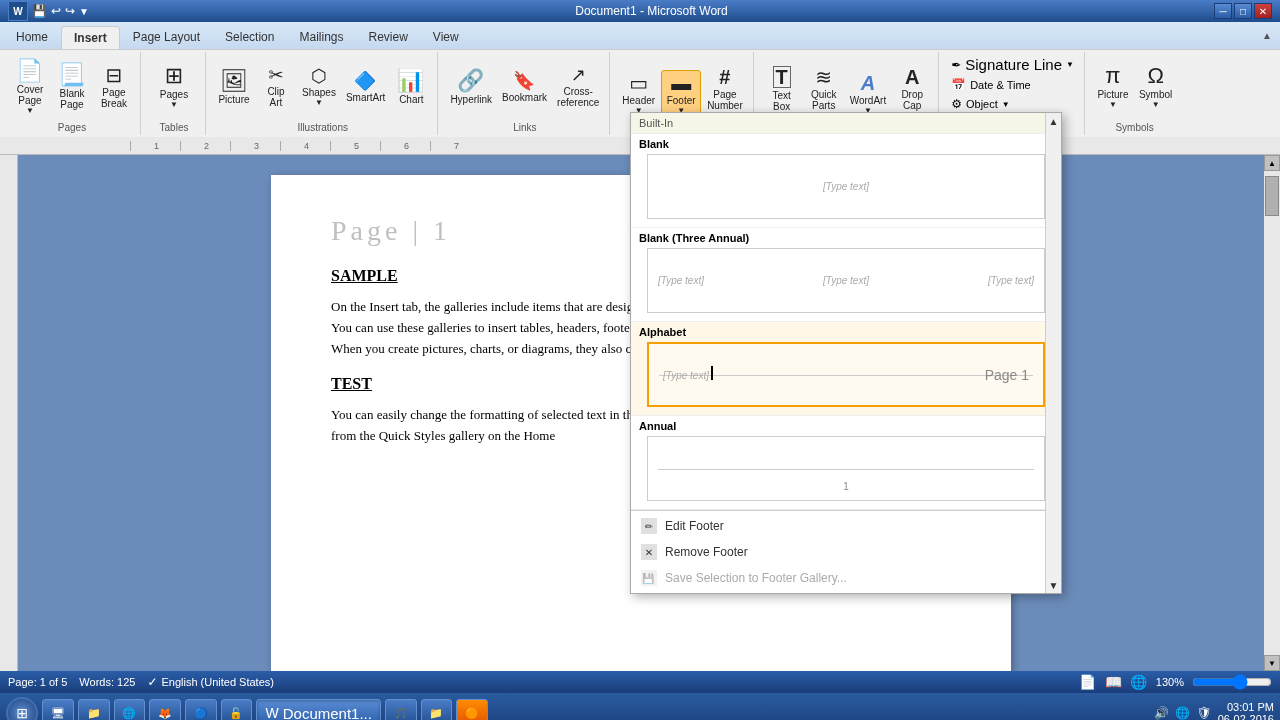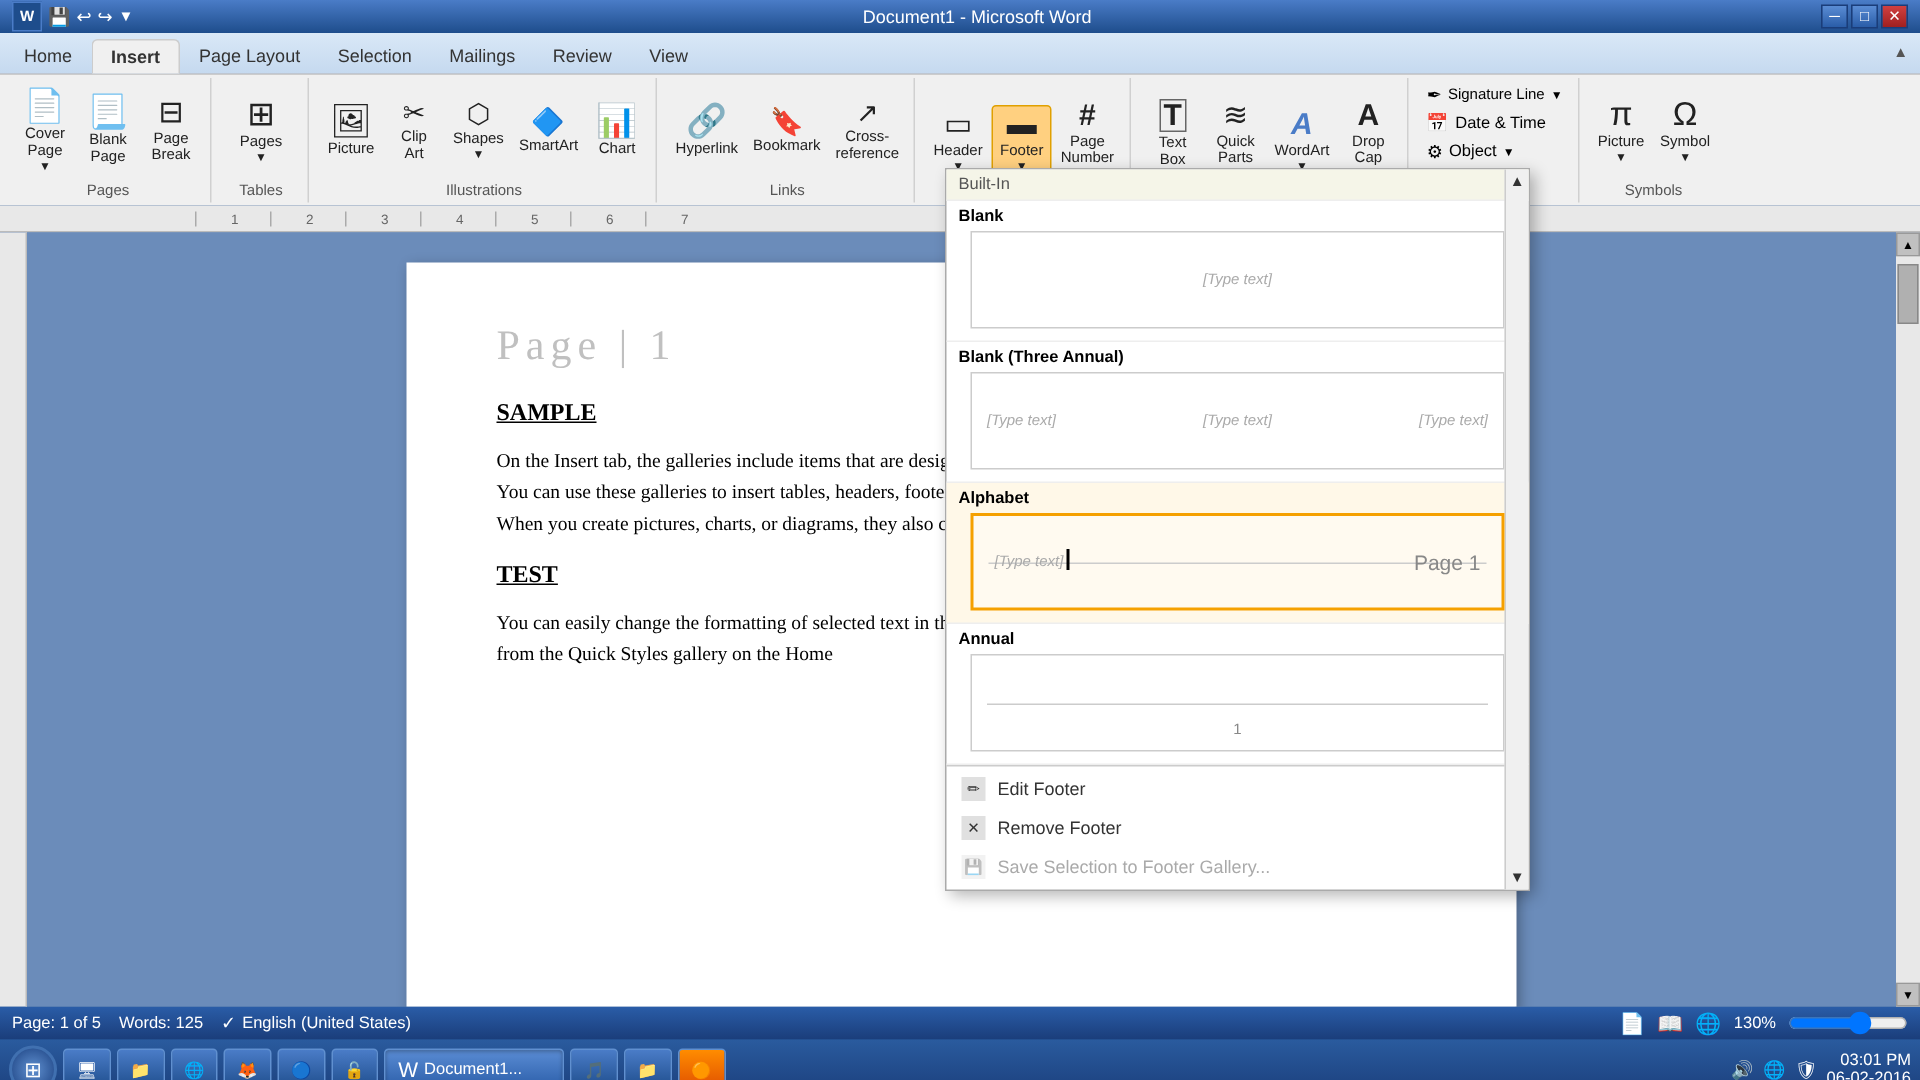--- a/index.html
+++ b/index.html
@@ -281,21 +281,21 @@
       align-items: center;
       gap: 6px;
       color: white;
       font-size: 11px;
     }
     .clock { text-align: right; font-size: 11px; }
     .footer-dropdown {
       position: absolute;
       top: 112px;
       left: 630px;
-      width: 390px;
+      width: 432px;
       background: white;
       border: 1px solid #aaa;
       box-shadow: 3px 3px 10px rgba(0,0,0,0.3);
       z-index: 200;
       font-family: 'Segoe UI', sans-serif;
     }
     .dropdown-section-header {
       background: #f5f5e8;
       padding: 4px 8px;
       font-size: 11px;
@@ -565,21 +565,21 @@
         <span class="ribbon-btn-label">Drop<br>Cap</span>
         <span style="font-size:8px;">▼</span>
       </div>
     </div>
   </div>
 
   <div class="ribbon-group">
     <div class="ribbon-buttons" style="flex-direction:column;align-items:flex-start;gap:1px;">
       <div style="display:flex;align-items:center;gap:4px;padding:2px 4px;cursor:pointer;border-radius:2px;">
         <span style="font-size:12px;">✒</span>
-        <span style="font-size:10px;">Signature Line</span>
+        <span style="font-size:15px;">Signature Line</span>
         <span style="font-size:8px;">▼</span>
       </div>
       <div style="display:flex;align-items:center;gap:4px;padding:2px 4px;cursor:pointer;border-radius:2px;">
         <span style="font-size:12px;">📅</span>
         <span style="font-size:11px;">Date &amp; Time</span>
       </div>
       <div style="display:flex;align-items:center;gap:4px;padding:2px 4px;cursor:pointer;border-radius:2px;">
         <span style="font-size:12px;">⚙</span>
         <span style="font-size:11px;">Object</span>
         <span style="font-size:8px;">▼</span>
@@ -721,21 +721,21 @@
     <span style="color:white;font-size:14px;">⊞</span>
   </div>
   <div class="taskbar-btn">🖥</div>
   <div class="taskbar-btn">📁</div>
   <div class="taskbar-btn">🌐</div>
   <div class="taskbar-btn">🦊</div>
   <div class="taskbar-btn">🔵</div>
   <div class="taskbar-btn">🔓</div>
   <div class="taskbar-btn active" style="min-width:120px;">
     <span style="font-size:14px;">W</span>
-    <span style="font-size:11px;">Document1...</span>
+    <span style="font-size:15px;">Document1...</span>
   </div>
   <div class="taskbar-btn">🎵</div>
   <div class="taskbar-btn">📁</div>
   <div class="taskbar-btn" style="background:linear-gradient(to bottom,#ff8c00,#e05000);">🟠</div>
 
   <div class="taskbar-right">
     <span style="font-size:12px;">🔊</span>
     <span style="font-size:12px;">🌐</span>
     <span style="font-size:12px;">🛡</span>
     <div class="clock">

